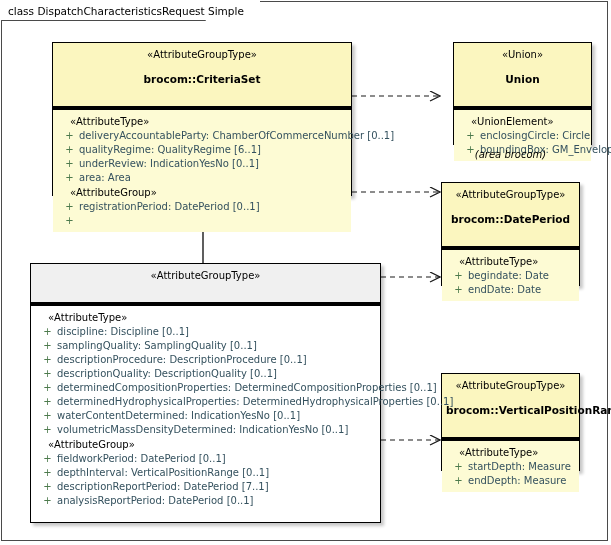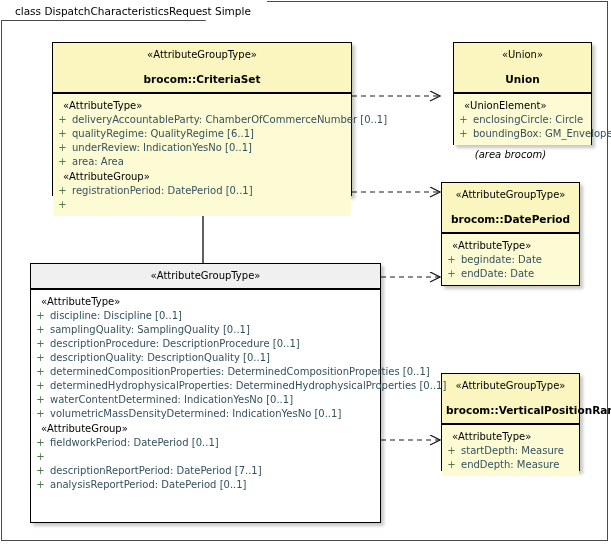--- a/index.html
+++ b/index.html
@@ -30,21 +30,21 @@
   }
   
   .title-tab {
     position: absolute;
     left: 1px;
     top: 1px;
     height: 19px;
     box-sizing: border-box;
     background: #ffffff;
     border-right: 0;
-    padding: 0 16px 0 14px;
+    padding: 0 16px 0 7px;
     display: flex;
     align-items: center;
     font-size: 10.5px;
     color: #000000;
     white-space: nowrap;
     z-index: 5;
   }
   .title-tab-shape {
     position: absolute;
     left: 1px;
@@ -57,40 +57,40 @@
   
   .cls {
     position: absolute;
     box-sizing: border-box;
     border: 1px solid #000000;
     box-shadow: 3px 3px 3px rgba(0,0,0,0.22);
     z-index: 3;
   }
   .cls .hdr {
     box-sizing: border-box;
-    border-bottom: 2px solid #000000;
-    padding: 5px 4px 6px 4px;
+    border-bottom: 4px solid #000000;
+    padding: 5px 4px 20px 4px;
     text-align: center;
     line-height: 13px;
   }
   .cls .stereo {
     font-size: 10px;
     color: #000000;
     white-space: nowrap;
   }
   .cls .cname {
     font-size: 10.5px;
     font-weight: bold;
     color: #000000;
     white-space: nowrap;
     margin-top: 12px;
   }
   .cls .body {
     box-sizing: border-box;
-    padding: 4px 0 4px 0;
+    padding: 4px 0 4px 7px;
   }
   
   .cls.yellow { background: #fdfbd4; }
   .cls.yellow .hdr { background: #fbf6bf; }
   .cls.yellow .body { background: #fdfbd4; }
   
   .cls.grey { background: #ffffff; }
   .cls.grey .hdr { background: #f0f0f0; }
   .cls.grey .body { background: #ffffff; }
 
@@ -308,20 +308,21 @@
         <span class="vis">+</span>
         <span class="sig">volumetricMassDensityDetermined: IndicationYesNo [0..1]</span>
       </div>
       <div class="grp">«AttributeGroup»</div>
       <div class="attr">
         <span class="vis">+</span>
         <span class="sig">fieldworkPeriod: DatePeriod [0..1]</span>
       </div>
       <div class="attr">
         <span class="vis">+</span>
+        <span class="sig">depthInterval: VerticalPositionRange [0..1]</span>
       </div>
       <div class="attr">
         <span class="vis">+</span>
         <span class="sig">descriptionReportPeriod: DatePeriod [7..1]</span>
       </div>
       <div class="attr">
         <span class="vis">+</span>
         <span class="sig">analysisReportPeriod: DatePeriod [0..1]</span>
       </div>
     </div>

